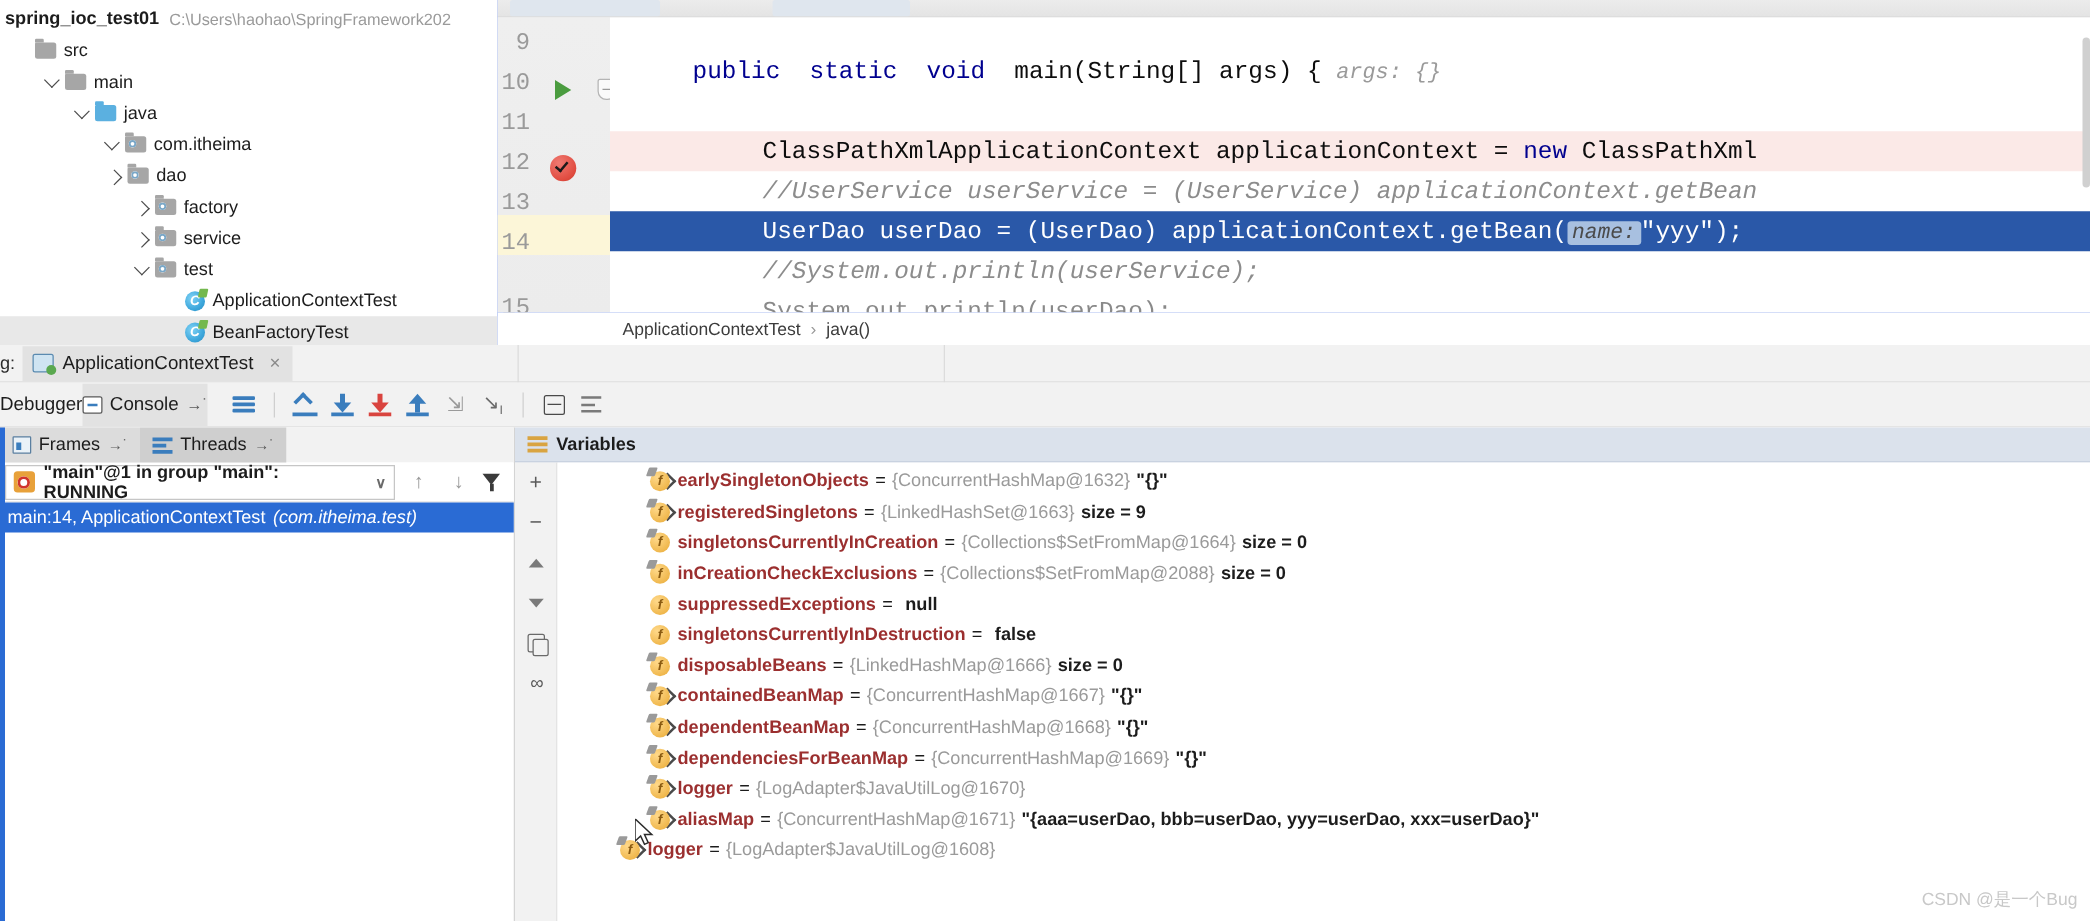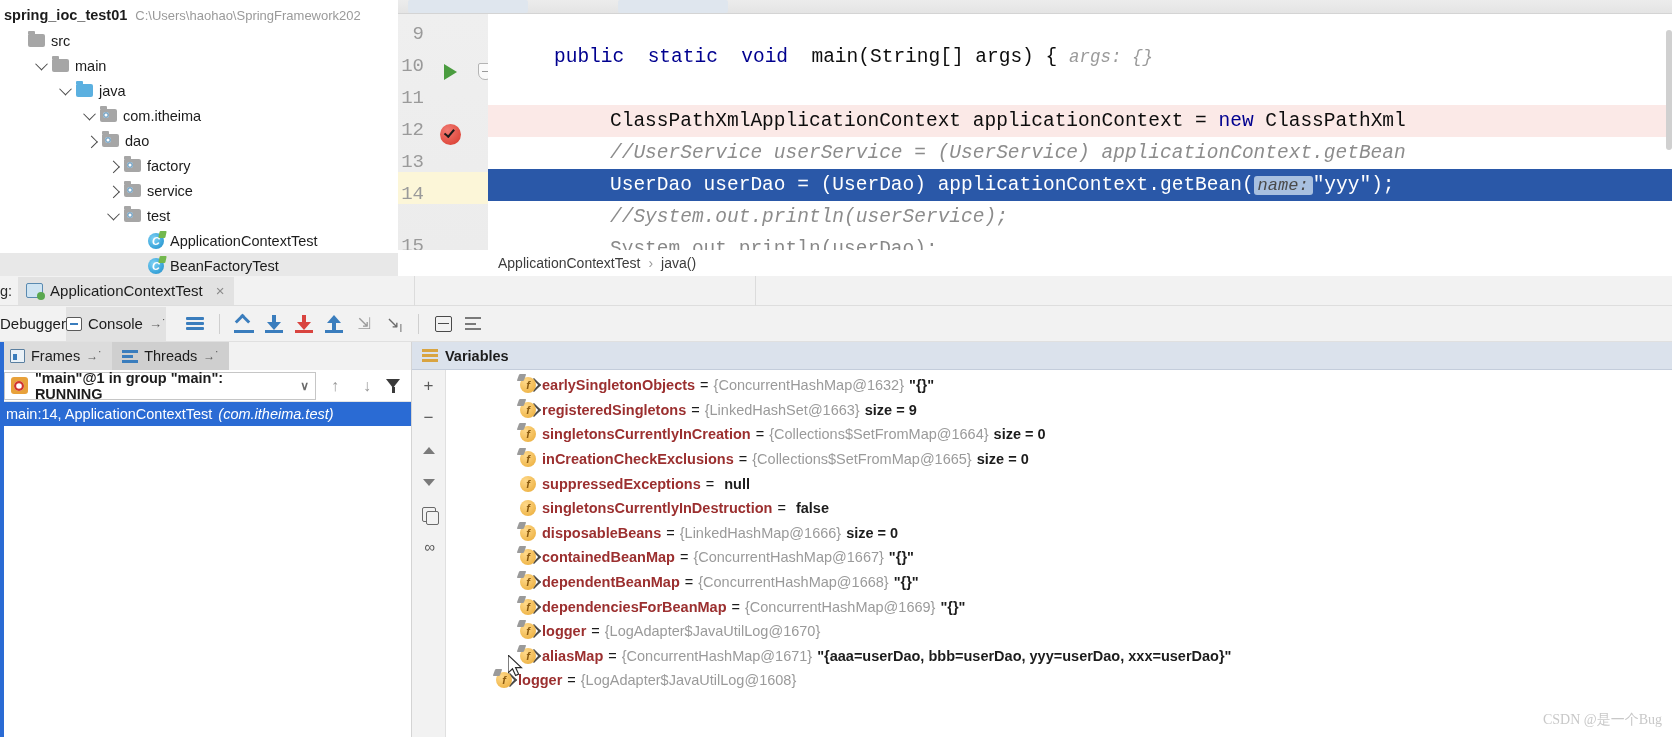--- a/index.html
+++ b/index.html
@@ -271,21 +271,21 @@
     background:#9a9a9a; transform: skewX(-20deg); border-radius:1px;
   }
   .vname{ color:#9b2f2f; font-weight:bold; }
   .veq{ color:#1c1c1c; margin:0 5px; }
   .vtype{ color:#9a9a9a; }
   .vval{ color:#1c1c1c; font-weight:bold; margin-left:5px;}
   .cursor-svg{ position:absolute; left:508px; top:655px; pointer-events:none; }
 
   .watermark{
     position:absolute; right:10px; bottom:8px; font-size:14px; color:#c8c8c8;
-    font-family:Liberation Serif, serif;
+    font-family:Liberation Sans, sans-serif;
   }
   .scroll-thumb{
     position:absolute; right:0px; top:16px; width:6px; height:120px; background:#d0d0d0;
     border-radius:3px;
   }
   .top-tab-ghost{
     position:absolute; top:0; height:13px; background:#dfe6ee; border-radius:2px;
   }
 </style>
 </head>
@@ -588,21 +588,21 @@
               <span class="fico final">f</span>
               <span class="vname">singletonsCurrentlyInCreation</span>
               <span class="veq">=</span>
               <span class="vtype">{Collections$SetFromMap@1664}</span>
               <span class="vval">size = 0</span>
             </div>
             <div class="var-row">
               <span class="fico final">f</span>
               <span class="vname">inCreationCheckExclusions</span>
               <span class="veq">=</span>
-              <span class="vtype">{Collections$SetFromMap@1665}</span>
+              <span class="vtype">{Collections$SetFromMap@2088}</span>
               <span class="vval">size = 0</span>
             </div>
             <div class="var-row">
               <span class="fico">f</span>
               <span class="vname">suppressedExceptions</span>
               <span class="veq">=</span>
               <span class="vval">null</span>
             </div>
             <div class="var-row">
               <span class="fico">f</span>

